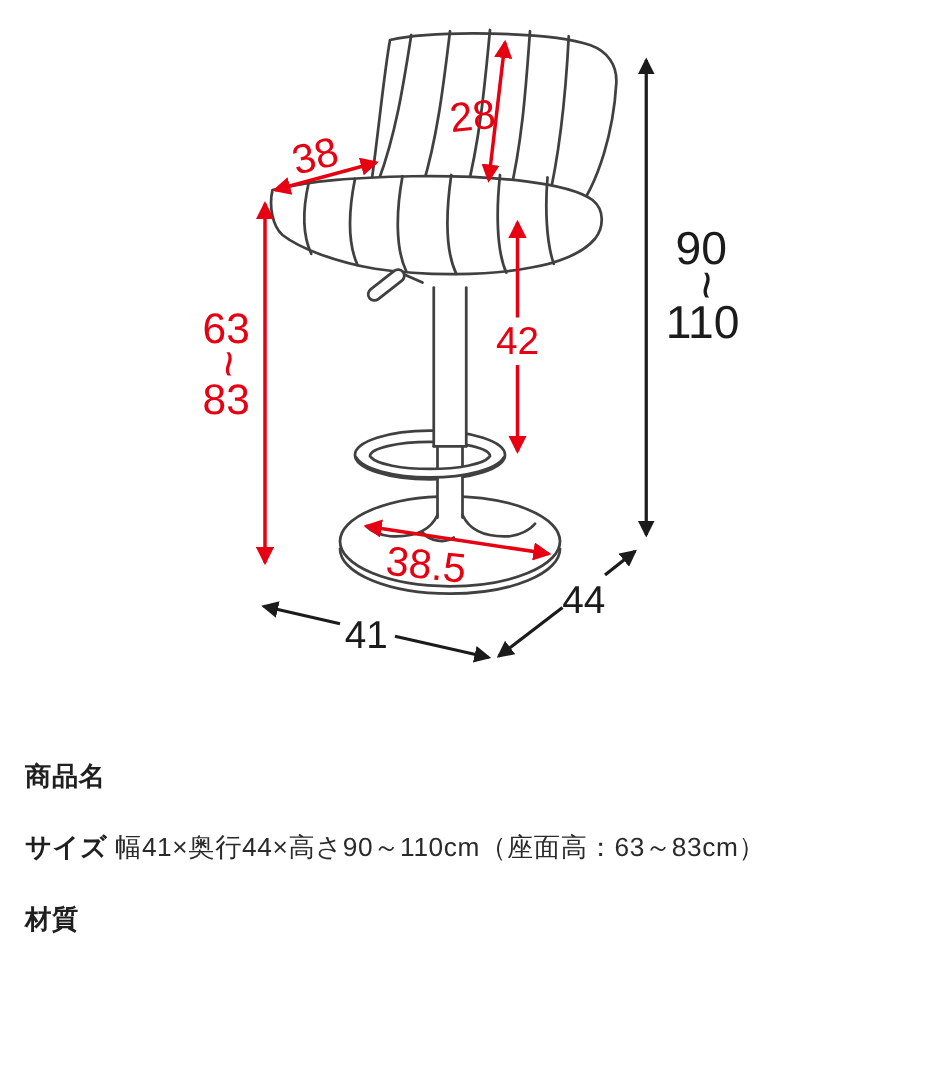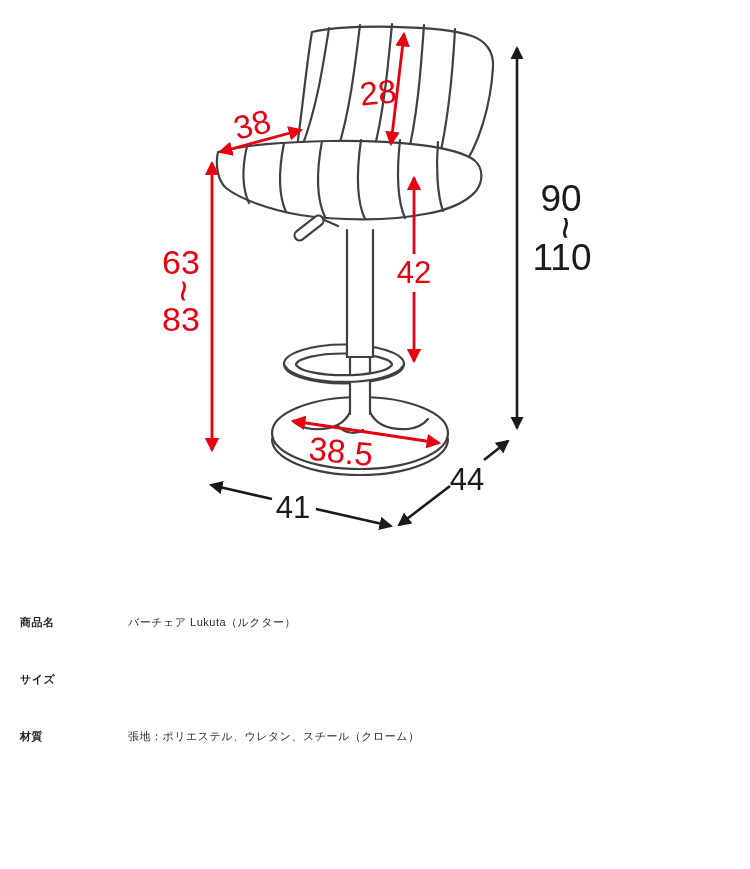--- a/index.html
+++ b/index.html
@@ -30,24 +30,23 @@
     position: absolute;
     left: 20px;
     top: 612px;
     width: 712px;
     color: #262626;
   }
   .spec-row {
     display: flex;
     align-items: center;
     margin-bottom: 37px;
-    font-size: 11px;
+    font-size: 21px;
     line-height: 20px;
     letter-spacing: 0.5px;
-    gap: 36px;
   }
   .spec-label {
     width: 72px;
     flex: 0 0 72px;
     font-weight: bold;
     color: #1f1f1f;
   }
   .spec-value {
     flex: 1;
     color: #2a2a2a;
@@ -171,22 +170,21 @@
     <path d="M450,486 L399,525" stroke="#1b1b1b" stroke-width="2.6" marker-end="url(#arrK)" fill="none"></path>
     <path d="M484,460 L508,441" stroke="#1b1b1b" stroke-width="2.6" marker-end="url(#arrK)" fill="none"></path>
     <text class="dim-num-black" x="467" y="490" font-size="31" text-anchor="middle">44</text>
   </g>
 </svg>
 </div>
 
 <div class="spec">
   <div class="spec-row">
     <div class="spec-label">商品名</div>
-    <div class="spec-value">バーチェア Lukuta（ルクター）</div>
   </div>
   <div class="spec-row">
     <div class="spec-label">サイズ</div>
+    <div class="spec-value">幅41×奥行44×高さ90～110cm（座面高：63～83cm）</div>
   </div>
   <div class="spec-row">
     <div class="spec-label">材質</div>
-    <div class="spec-value">張地：ポリエステル、ウレタン、スチール（クローム）</div>
   </div>
 </div>
 
 </body></html>

